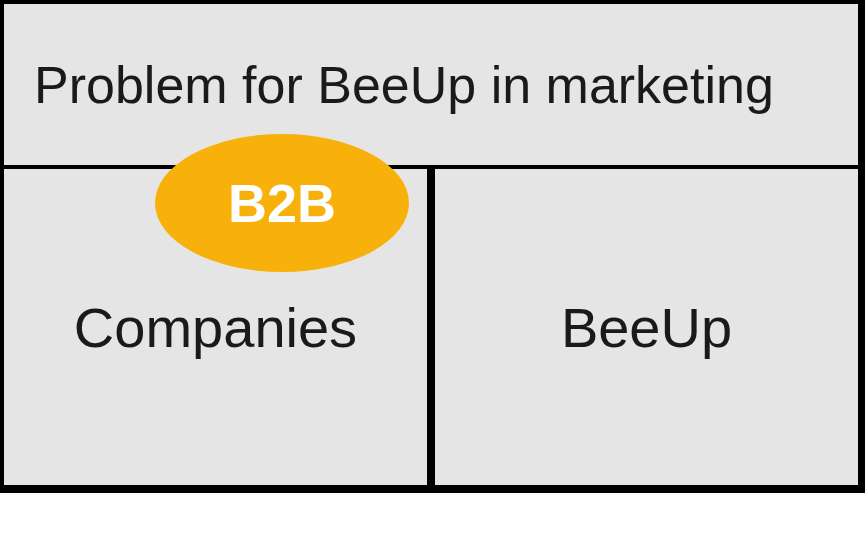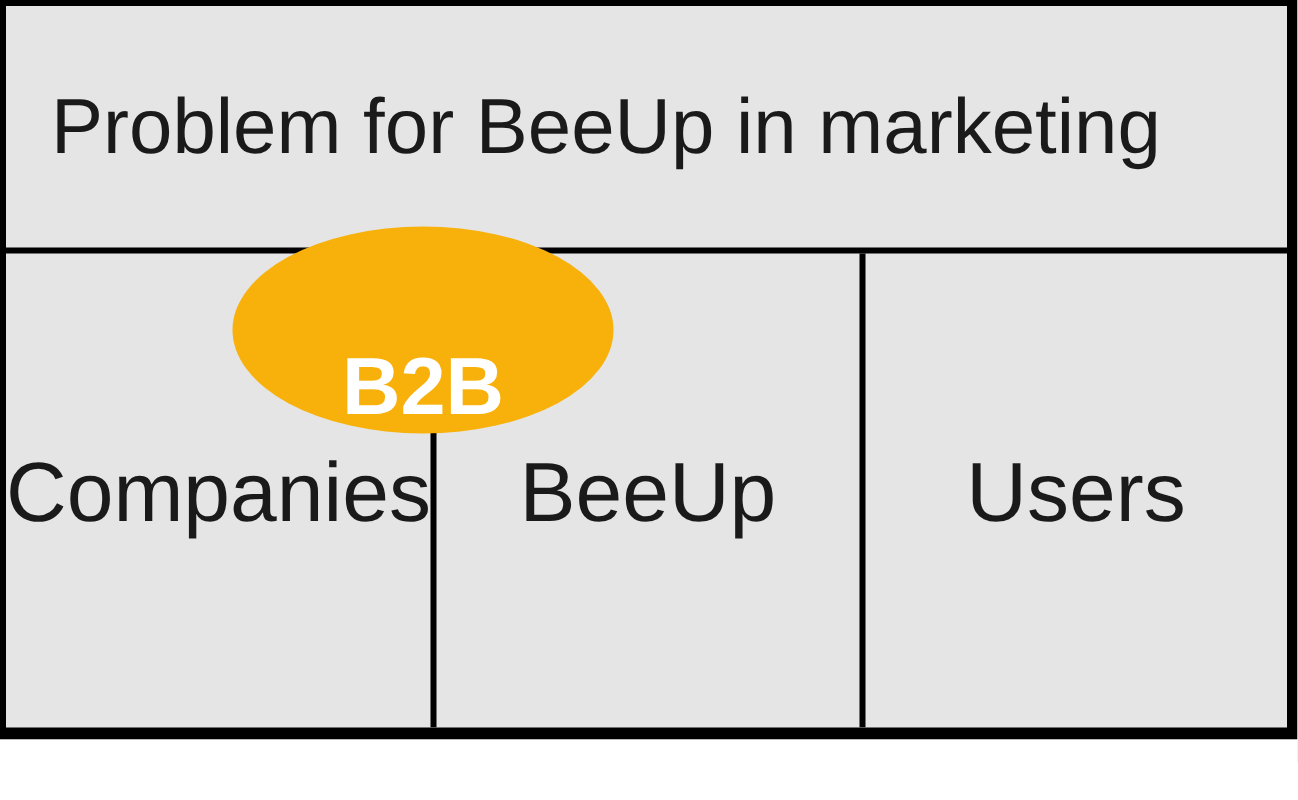--- a/index.html
+++ b/index.html
@@ -62,24 +62,23 @@
   .bubble {
     position: absolute;
     border-radius: 50%;
     display: flex;
     align-items: center;
     justify-content: center;
     z-index: 5;
   }
   .bubble-b2b {
     left: 151px;
-    top: 147px;
+    top: 130px;
     width: 254px;
     height: 138px;
-    align-items: flex-end;
   }
   .bubble-b2c {
     left: 450px;
     top: 147px;
     width: 256px;
     height: 138px;
   }
   .bubble-label {
     font-size: 54px;
     font-weight: bold;
@@ -97,28 +96,25 @@
       <span class="title-text">Problem for BeeUp in marketing</span>
     </div>
 
     <div class="body-row">
       <div class="col">
         <span class="col-label">Companies</span>
       </div>
 
       <div class="col-divider"></div>
 
-      <div class="col">
-        <span class="col-label">BeeUp</span>
-      </div>
 
       <div class="col-divider"></div>
 
       <div class="col">
-        <span class="col-label">Users</span>
+        <span class="col-label">BeeUp</span>
       </div>
     </div>
 
   </div>
 
   <div class="bubble bubble-b2b" style="background: rgb(247, 177, 10);">
     <span class="bubble-label" style="color: rgb(255, 255, 255);">B2B</span>
   </div>
 
 </div>

